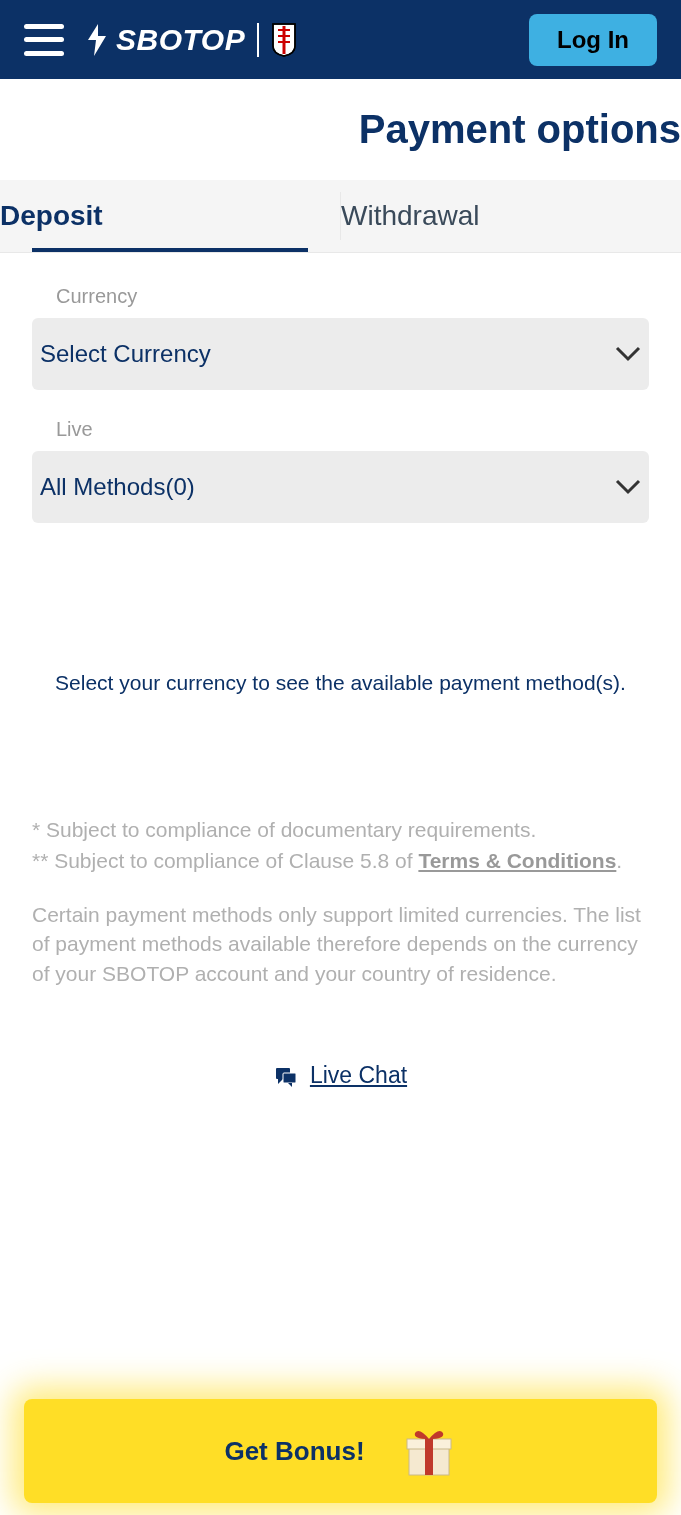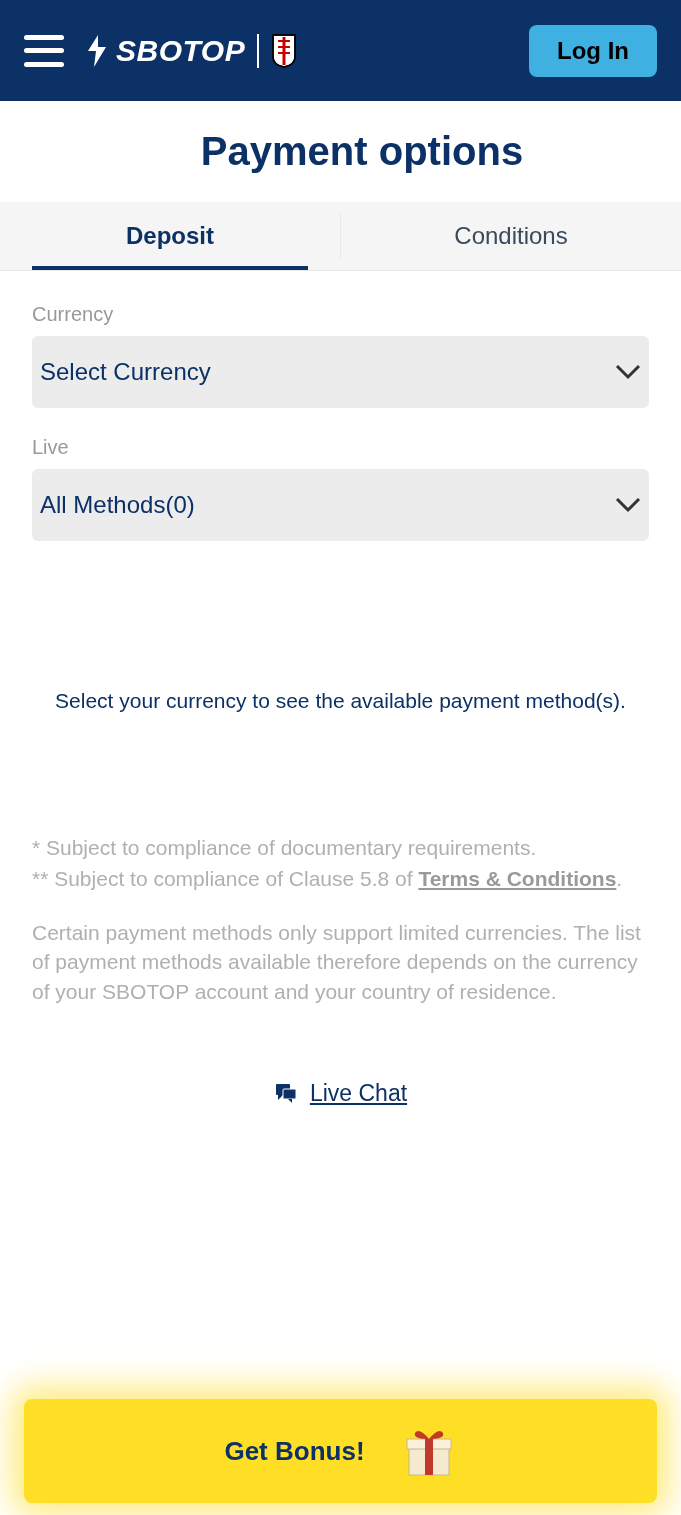--- a/index.html
+++ b/index.html
@@ -8,21 +8,21 @@
   background: #fff;
   width: 681px;
   height: 1515px;
   position: relative;
   overflow: hidden;
 }
 
 
 .header {
   background: #0c3166;
-  height: 101px;
+  height: 79px;
   display: flex;
   align-items: center;
   padding: 0 24px;
   justify-content: space-between;
 }
 .header-left {
   display: flex;
   align-items: center;
   gap: 18px;
 }
@@ -72,39 +72,39 @@
   border: none;
   border-radius: 8px;
   padding: 12px 28px;
   font-size: 24px;
   font-weight: 700;
   cursor: pointer;
 }
 
 
 .page-title {
-  text-align: center;
+  text-align: right;
   color: #0c3166;
   font-size: 40px;
   font-weight: 800;
   padding: 28px 0;
   margin-left: 43px;
 }
 
 
 .tabs {
   display: flex;
   background: #f5f5f5;
   border-bottom: 1px solid #e8e8e8;
 }
 .tab {
   flex: 1;
-  text-align: center;
+  text-align: left;
   padding: 20px 0;
-  font-size: 24px;
+  font-size: 28px;
   font-weight: 700;
   cursor: pointer;
   position: relative;
 }
 .tab.active {
   color: #0c3166;
 }
 .tab.active::after {
   content: '';
   position: absolute;
@@ -125,20 +125,21 @@
 }
 
 
 .form-section {
   padding: 32px;
 }
 .form-label {
   color: #999;
   font-size: 20px;
   margin-bottom: 10px;
+  margin-left: 24px;
 }
 .dropdown {
   background: #ececec;
   border-radius: 6px;
   padding: 22px 8px;
   display: flex;
   align-items: center;
   justify-content: space-between;
   cursor: pointer;
   margin-bottom: 28px;
@@ -175,21 +176,21 @@
 .terms-link {
   color: #999;
   font-weight: 700;
   text-decoration: underline;
   cursor: pointer;
 }
 
 
 .live-chat {
   display: flex;
-  align-items: center;
+  align-items: flex-end;
   justify-content: center;
   gap: 12px;
   padding: 72px 0;
 }
 .chat-icon {
   width: 24px;
   height: 24px;
 }
 .live-chat-link {
   color: #0c3166;
@@ -249,21 +250,21 @@
     </div>
   </div>
   <button class="login-btn">Log In</button>
 </div>
 
 <h1 class="page-title">Payment options</h1>
 
 <div class="tabs">
   <div class="tab active">Deposit</div>
   <div class="tab-divider"></div>
-  <div class="tab inactive">Conditions</div>
+  <div class="tab inactive">Withdrawal</div>
 </div>
 
 <div class="form-section">
   <div class="form-label">Currency</div>
   <div class="dropdown">
     <span class="dropdown-value">Select Currency</span>
     <svg class="chevron-down" viewBox="0 0 26 16">
       <polyline points="2,2 13,13 24,2"></polyline>
     </svg>
   </div>

